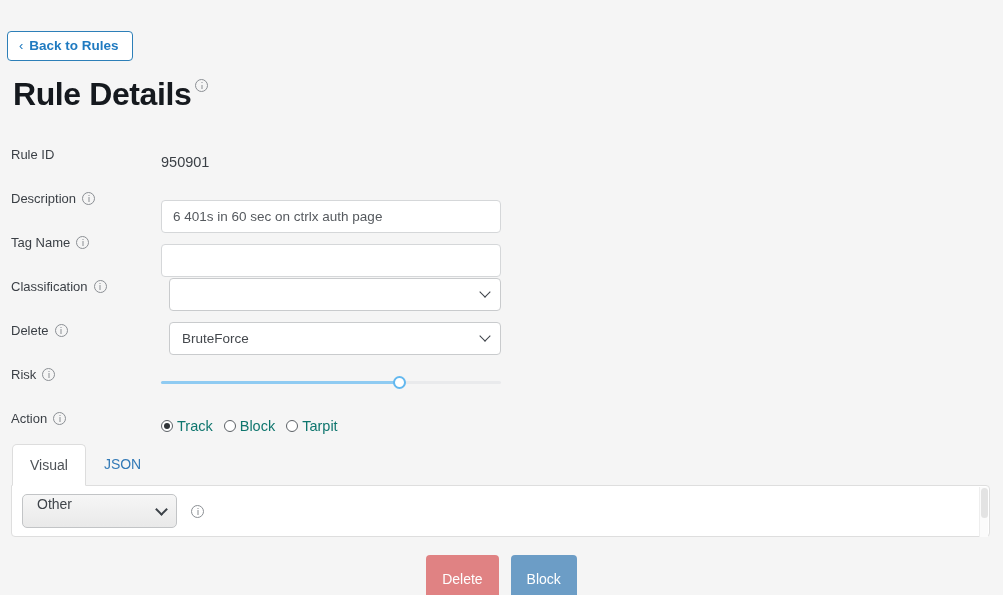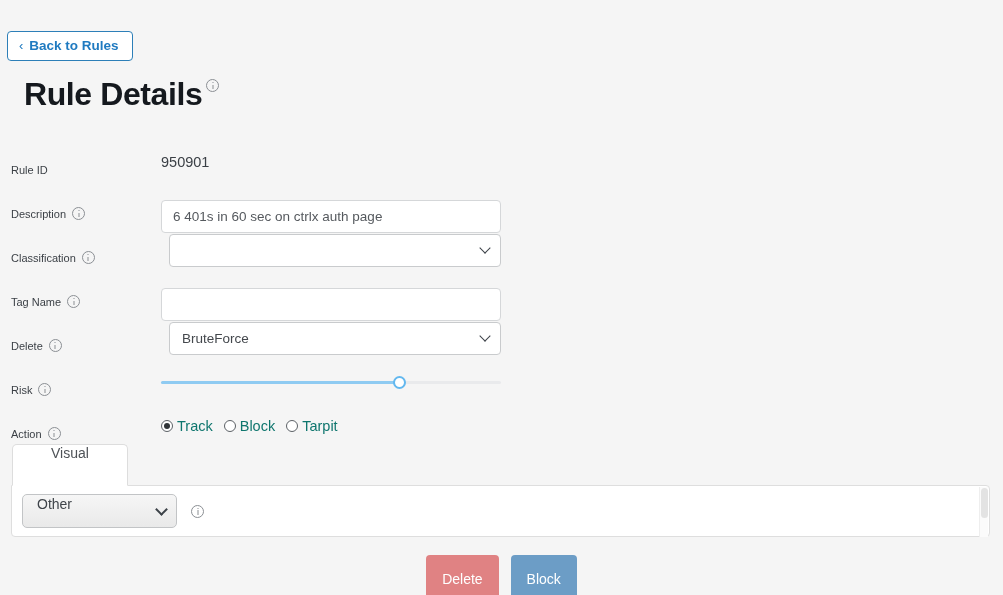--- a/index.html
+++ b/index.html
@@ -42,21 +42,21 @@
     font-size: 13px;
     font-weight: 400;
     line-height: 1;
     position: relative;
     top: -0.5px;
   }
 
   
   .page-title-row {
     position: absolute;
-    left: 24px;
+    left: 13px;
     top: 74px;
     display: flex;
     align-items: flex-start;
     gap: 4px;
   }
   .page-title {
     font-size: 32px;
     font-weight: 700;
     color: #15191e;
     letter-spacing: -0.4px;
@@ -109,23 +109,23 @@
   .row {
     position: relative;
     height: 44px;
   }
   .row-label {
     position: absolute;
     left: 11px;
     top: 0;
     height: 44px;
     display: flex;
-    align-items: flex-end;
+    align-items: center;
     gap: 6px;
-    font-size: 11px;
+    font-size: 13px;
     color: #3a3f45;
     white-space: nowrap;
   }
   .row-field {
     position: absolute;
     left: 161px;
     top: 8px;
     height: 44px;
     display: flex;
     align-items: center;
@@ -269,23 +269,23 @@
     position: absolute;
     left: 12px;
     top: 443px;
     display: flex;
     align-items: flex-end;
     height: 42px;
     z-index: 3;
   }
   .tab {
     height: 42px;
-    padding: 0 38px;
-    display: flex;
-    align-items: flex-start;
+    padding: 0 17px;
+    display: flex;
+    align-items: center;
     justify-content: center;
     font-size: 14px;
     cursor: pointer;
     white-space: nowrap;
   }
   .tab.active {
     background: #ffffff;
     border: 1px solid #dddddd;
     border-bottom: 1px solid #ffffff;
     border-radius: 5px 5px 0 0;
@@ -409,38 +409,38 @@
       <span>Description</span>
       <span class="info-icon"></span>
     </div>
     <div class="row-field">
       <input class="text-input" type="text" value="6 401s in 60 sec on ctrlx auth page" style="">
     </div>
   </div>
 
   <div class="row">
     <div class="row-label">
+      <span>Tag Name</span>
+      <span class="info-icon"></span>
+    </div>
+    <div class="row-field">
+      <input class="text-input" type="text" value="" style="">
+    </div>
+  </div>
+
+  <div class="row">
+    <div class="row-label">
       <span>Classification</span>
       <span class="info-icon"></span>
     </div>
     <div class="row-field">
       <div class="select-wrap">
         <div class="select-box"></div>
         <span class="chevron-down"></span>
       </div>
-    </div>
-  </div>
-
-  <div class="row">
-    <div class="row-label">
-      <span>Tag Name</span>
-      <span class="info-icon"></span>
-    </div>
-    <div class="row-field">
-      <input class="text-input" type="text" value="" style="">
     </div>
   </div>
 
   <div class="row">
     <div class="row-label">
       <span>Delete</span>
       <span class="info-icon"></span>
     </div>
     <div class="row-field">
       <div class="select-wrap">
@@ -485,20 +485,23 @@
         </label>
       </div>
     </div>
   </div>
 </div>
 
 <div class="tabs">
   <div class="tab active">
     <span>Visual</span>
   </div>
+  <div class="tab inactive">
+    <span>JSON</span>
+  </div>
 </div>
 
 <div class="tab-panel">
   <div class="panel-inner">
     <div class="select-small">
       <div class="select-box">Other</div>
       <span class="chevron-down"></span>
     </div>
     <span class="info-icon"></span>
   </div>

